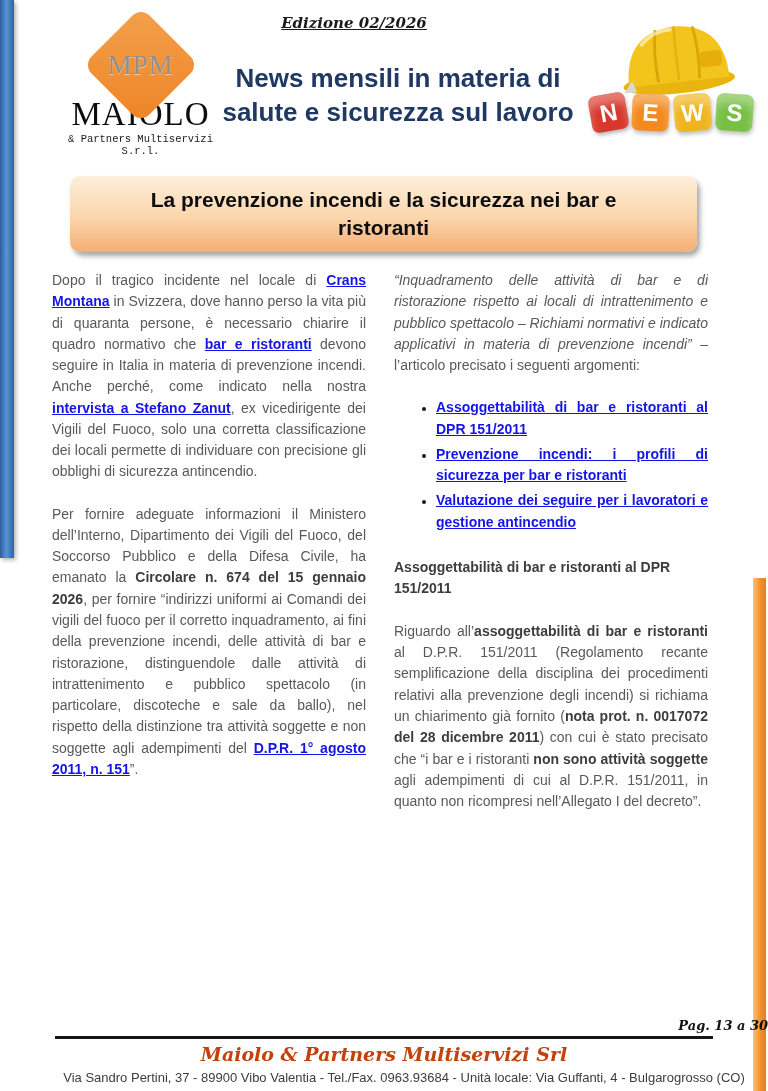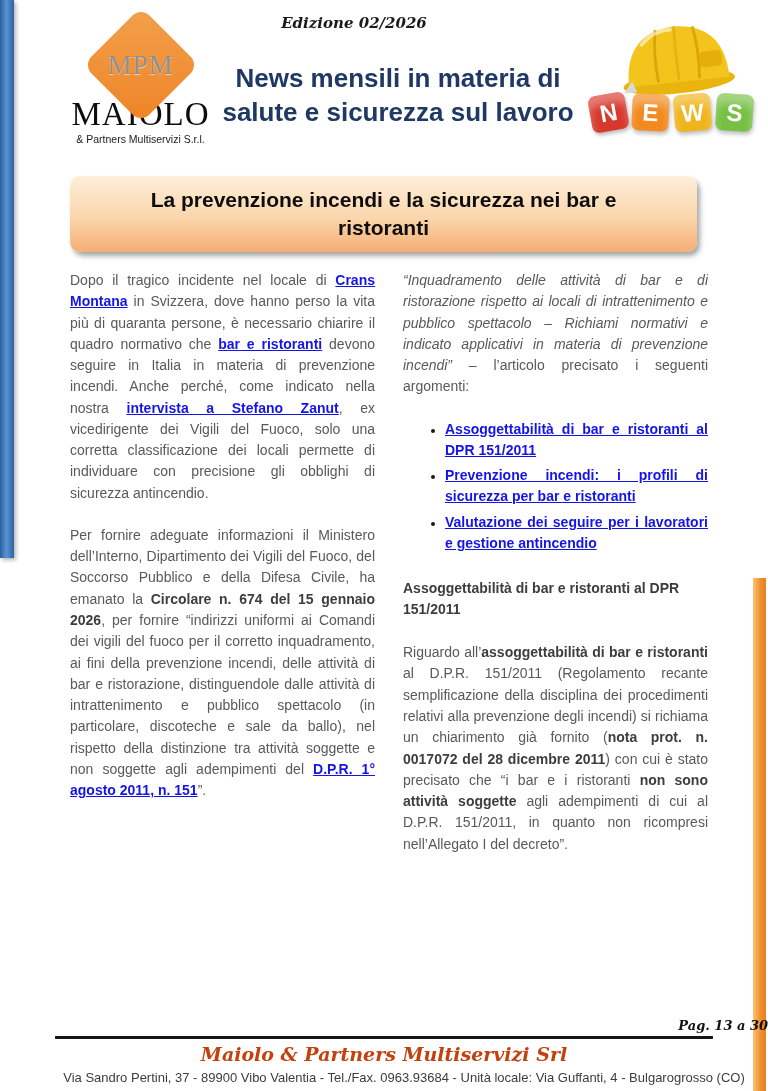--- a/index.html
+++ b/index.html
@@ -9,48 +9,48 @@
   
   .blue-bar{position:absolute;left:0;top:0;width:14px;height:558px;
     background:linear-gradient(to right,#2a5f9e,#5a94d6 45%,#2e62a5);
     box-shadow:2px 2px 4px rgba(0,0,0,.3);}
   .orange-bar{position:absolute;right:2px;top:578px;width:13px;height:513px;
     background:linear-gradient(to right,#fbc276,#f19130 55%,#e87f1e);}
 
   
   header{position:relative;height:164px;}
   .edition{position:absolute;left:0;right:60px;top:14px;text-align:center;
-    font-family:"DejaVu Serif",serif;font-style:italic;font-weight:bold;font-size:15px;color:#1a1a1a;}
+    font-family:"DejaVu Serif",serif;font-style:italic;font-weight:bold;font-size:15px;color:#1a1a1a;text-decoration:underline;}
   .logo{position:absolute;left:58px;top:10px;width:165px;text-align:center;}
   .diamond{width:82px;height:82px;margin:14px auto 0;background:linear-gradient(135deg,#f3a04c,#ee8426);
     border-radius:12px;transform:rotate(45deg);display:flex;align-items:center;justify-content:center;}
   .diamond span{transform:rotate(-45deg);font-family:"Liberation Serif",serif;font-size:27px;
     color:#8f8f8f;letter-spacing:1px;text-shadow:0 1px 1px rgba(255,255,255,.6);}
   .logo-name{font-family:"Liberation Serif",serif;font-size:33px;color:#0d0d0d;letter-spacing:1px;margin-top:-8px;line-height:1;}
-  .logo-sub{font-family:Liberation Sans, sans-serif;font-size:10.5px;color:#1a1a1a;margin-top:2px;}
+  .logo-sub{font-family:Liberation Mono, monospace;font-size:10.5px;color:#1a1a1a;margin-top:2px;}
   .main-title{position:absolute;left:198px;top:62px;width:400px;margin:0;text-align:center;
     font-size:26px;line-height:1.3;font-weight:bold;color:#1f3864;}
   .news-graphic{position:absolute;right:4px;top:2px;width:186px;text-align:center;}
   .helmet{transform:rotate(-6deg);margin-left:10px;}
   .cubes{display:flex;gap:5px;justify-content:center;margin-top:-10px;}
   .cube{width:37px;height:37px;border-radius:7px;display:flex;align-items:center;justify-content:center;
     color:#fff;font-weight:bold;font-size:24px;box-shadow:1px 3px 4px rgba(0,0,0,.25), inset 0 10px 8px rgba(255,255,255,.35);}
   .cube:nth-child(1){transform:rotate(-10deg);}
   .cube:nth-child(2){transform:rotate(3deg);}
   .cube:nth-child(3){transform:rotate(-5deg);}
   .cube:nth-child(4){transform:rotate(4deg);}
 
   
   .banner{margin:12px 71px 0 70px;height:76px;border-radius:10px;
     background:linear-gradient(to bottom,#fdeeda 0%,#fbd6ac 55%,#f5ae74 100%);
     box-shadow:3px 4px 5px rgba(0,0,0,.35);display:flex;align-items:center;}
   .banner h2{margin:0;padding:0 46px;text-align:center;font-size:21px;line-height:1.35;color:#0d0d0d;font-weight:bold;}
 
   
-  .content{display:flex;gap:28px;margin:18px 60px 0 70px;height:742px;overflow:hidden;
+  .content{display:flex;gap:28px;margin:18px 60px 0 52px;height:742px;overflow:hidden;
     font-size:14px;line-height:1.52;color:#595959;text-align:justify;}
   .col{flex:1;min-width:0;}
   .col p{margin:0 0 21px 0;}
   .seg-b{font-weight:bold;color:#3d3d3d;}
   .seg-i{font-style:italic;}
   a.seg-link{color:#1414e8;font-weight:bold;text-decoration:underline;cursor:pointer;}
   ul.topics{margin:2px 0 24px 0;padding-left:42px;}
   ul.topics li{margin-bottom:4px;text-align:justify;}
   ul.topics li::marker{color:#1a1a1a;font-size:12px;}
   ul.topics a{color:#1414e8;font-weight:bold;text-decoration:underline;cursor:pointer;}

